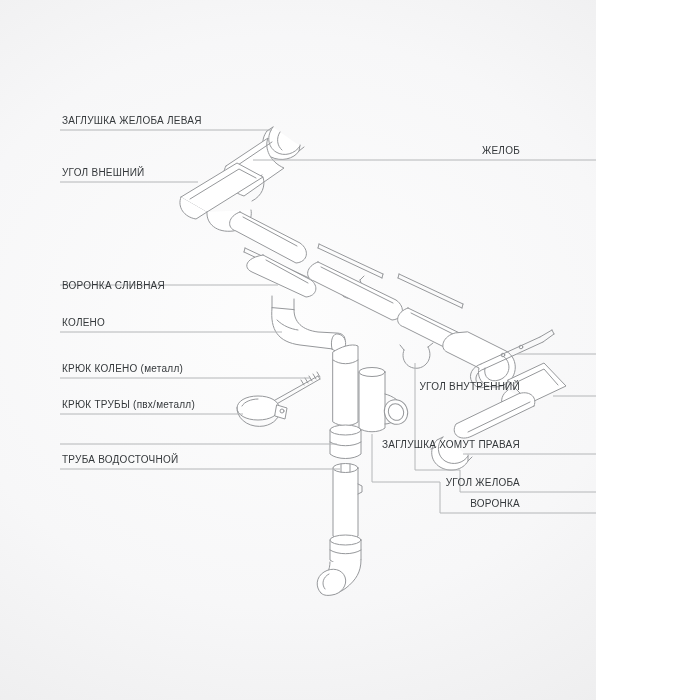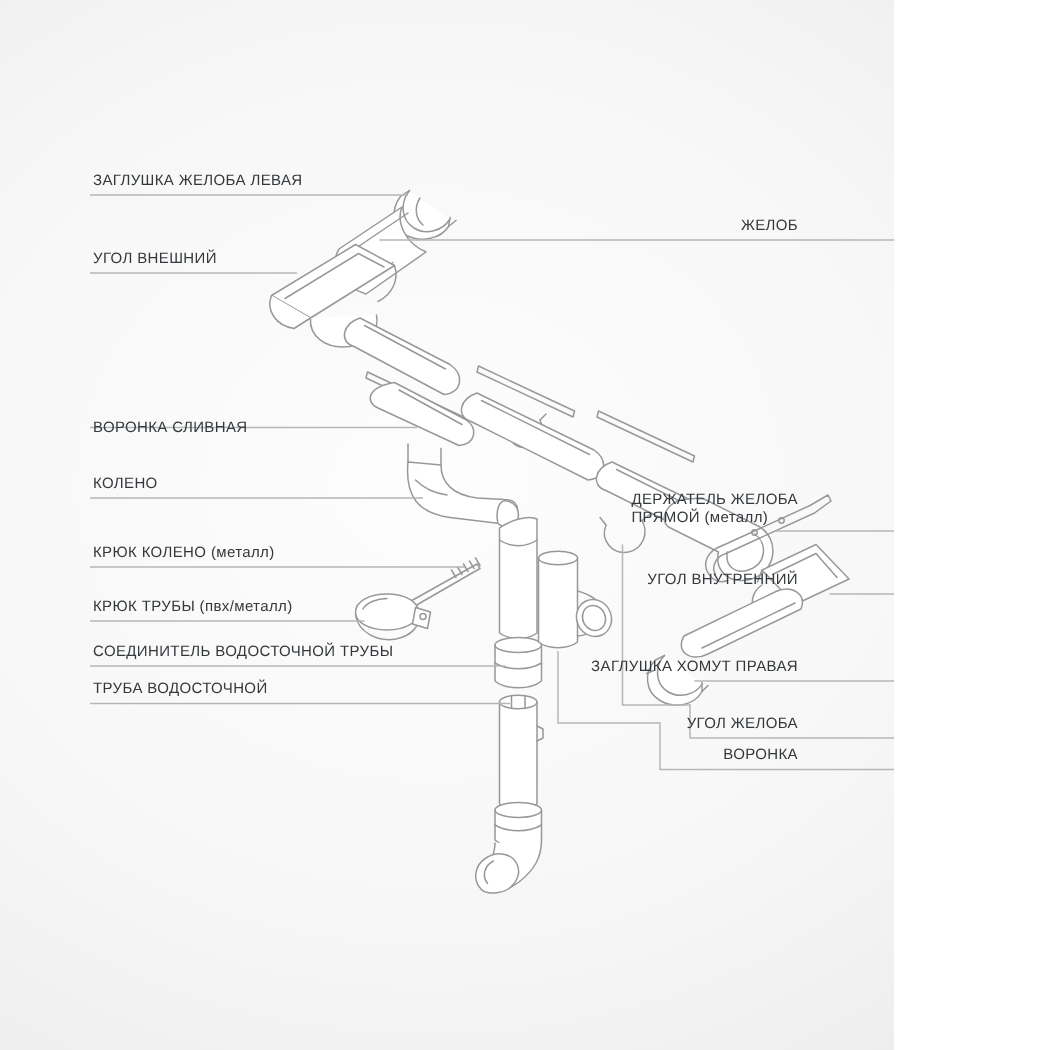--- a/index.html
+++ b/index.html
@@ -15,21 +15,21 @@
   .lbl{
     position:absolute;
     font-size:10px;
     line-height:12px;
     letter-spacing:.25px;
     color:#34383b;
     white-space:nowrap;
     font-weight:400;
   }
   .lbl.left{left:62px;}
-  .lbl.right{right:64px;text-align:left;}
+  .lbl.right{right:76px;text-align:center;}
   .lbl .l2{display:block;}
 </style>
 </head>
 <body>
 
 <div id="stage">
 
   <svg id="drawing" width="700" height="700" viewBox="0 0 700 700">
 
     <g stroke="#96989b" stroke-width="1" fill="none" stroke-linejoin="round" stroke-linecap="round">
@@ -201,26 +201,21 @@
       <path d="M372 434 V482 H440 V513 H640"></path>
     </g>
   </svg>
 
   <div class="lbl left" style="top:115px">ЗАГЛУШКА ЖЕЛОБА ЛЕВАЯ</div>
   <div class="lbl left" style="top:167px">УГОЛ ВНЕШНИЙ</div>
   <div class="lbl left" style="top:280px">ВОРОНКА СЛИВНАЯ</div>
   <div class="lbl left" style="top:317px">КОЛЕНО</div>
   <div class="lbl left" style="top:363px">КРЮК КОЛЕНО (металл)</div>
   <div class="lbl left" style="top:399px">КРЮК ТРУБЫ (пвх/металл)</div>
-  <div class="lbl left" style="top:429px">СОЕДИНИТЕЛЬ ВОДОСТОЧНОЙ ТРУБЫ</div>
   <div class="lbl left" style="top:454px">ТРУБА ВОДОСТОЧНОЙ</div>
 
   <div class="lbl right" style="top:145px">ЖЕЛОБ</div>
-  <div class="lbl right" style="top:328px">
-    <span class="l2">ДЕРЖАТЕЛЬ ЖЕЛОБА</span>
-    <span class="l2">ПРЯМОЙ (металл)</span>
-  </div>
   <div class="lbl right" style="top:381px">УГОЛ ВНУТРЕННИЙ</div>
   <div class="lbl right" style="top:439px">ЗАГЛУШКА ХОМУТ ПРАВАЯ</div>
   <div class="lbl right" style="top:477px">УГОЛ ЖЕЛОБА</div>
   <div class="lbl right" style="top:498px">ВОРОНКА</div>
 
 </div>
 
 </body></html>

